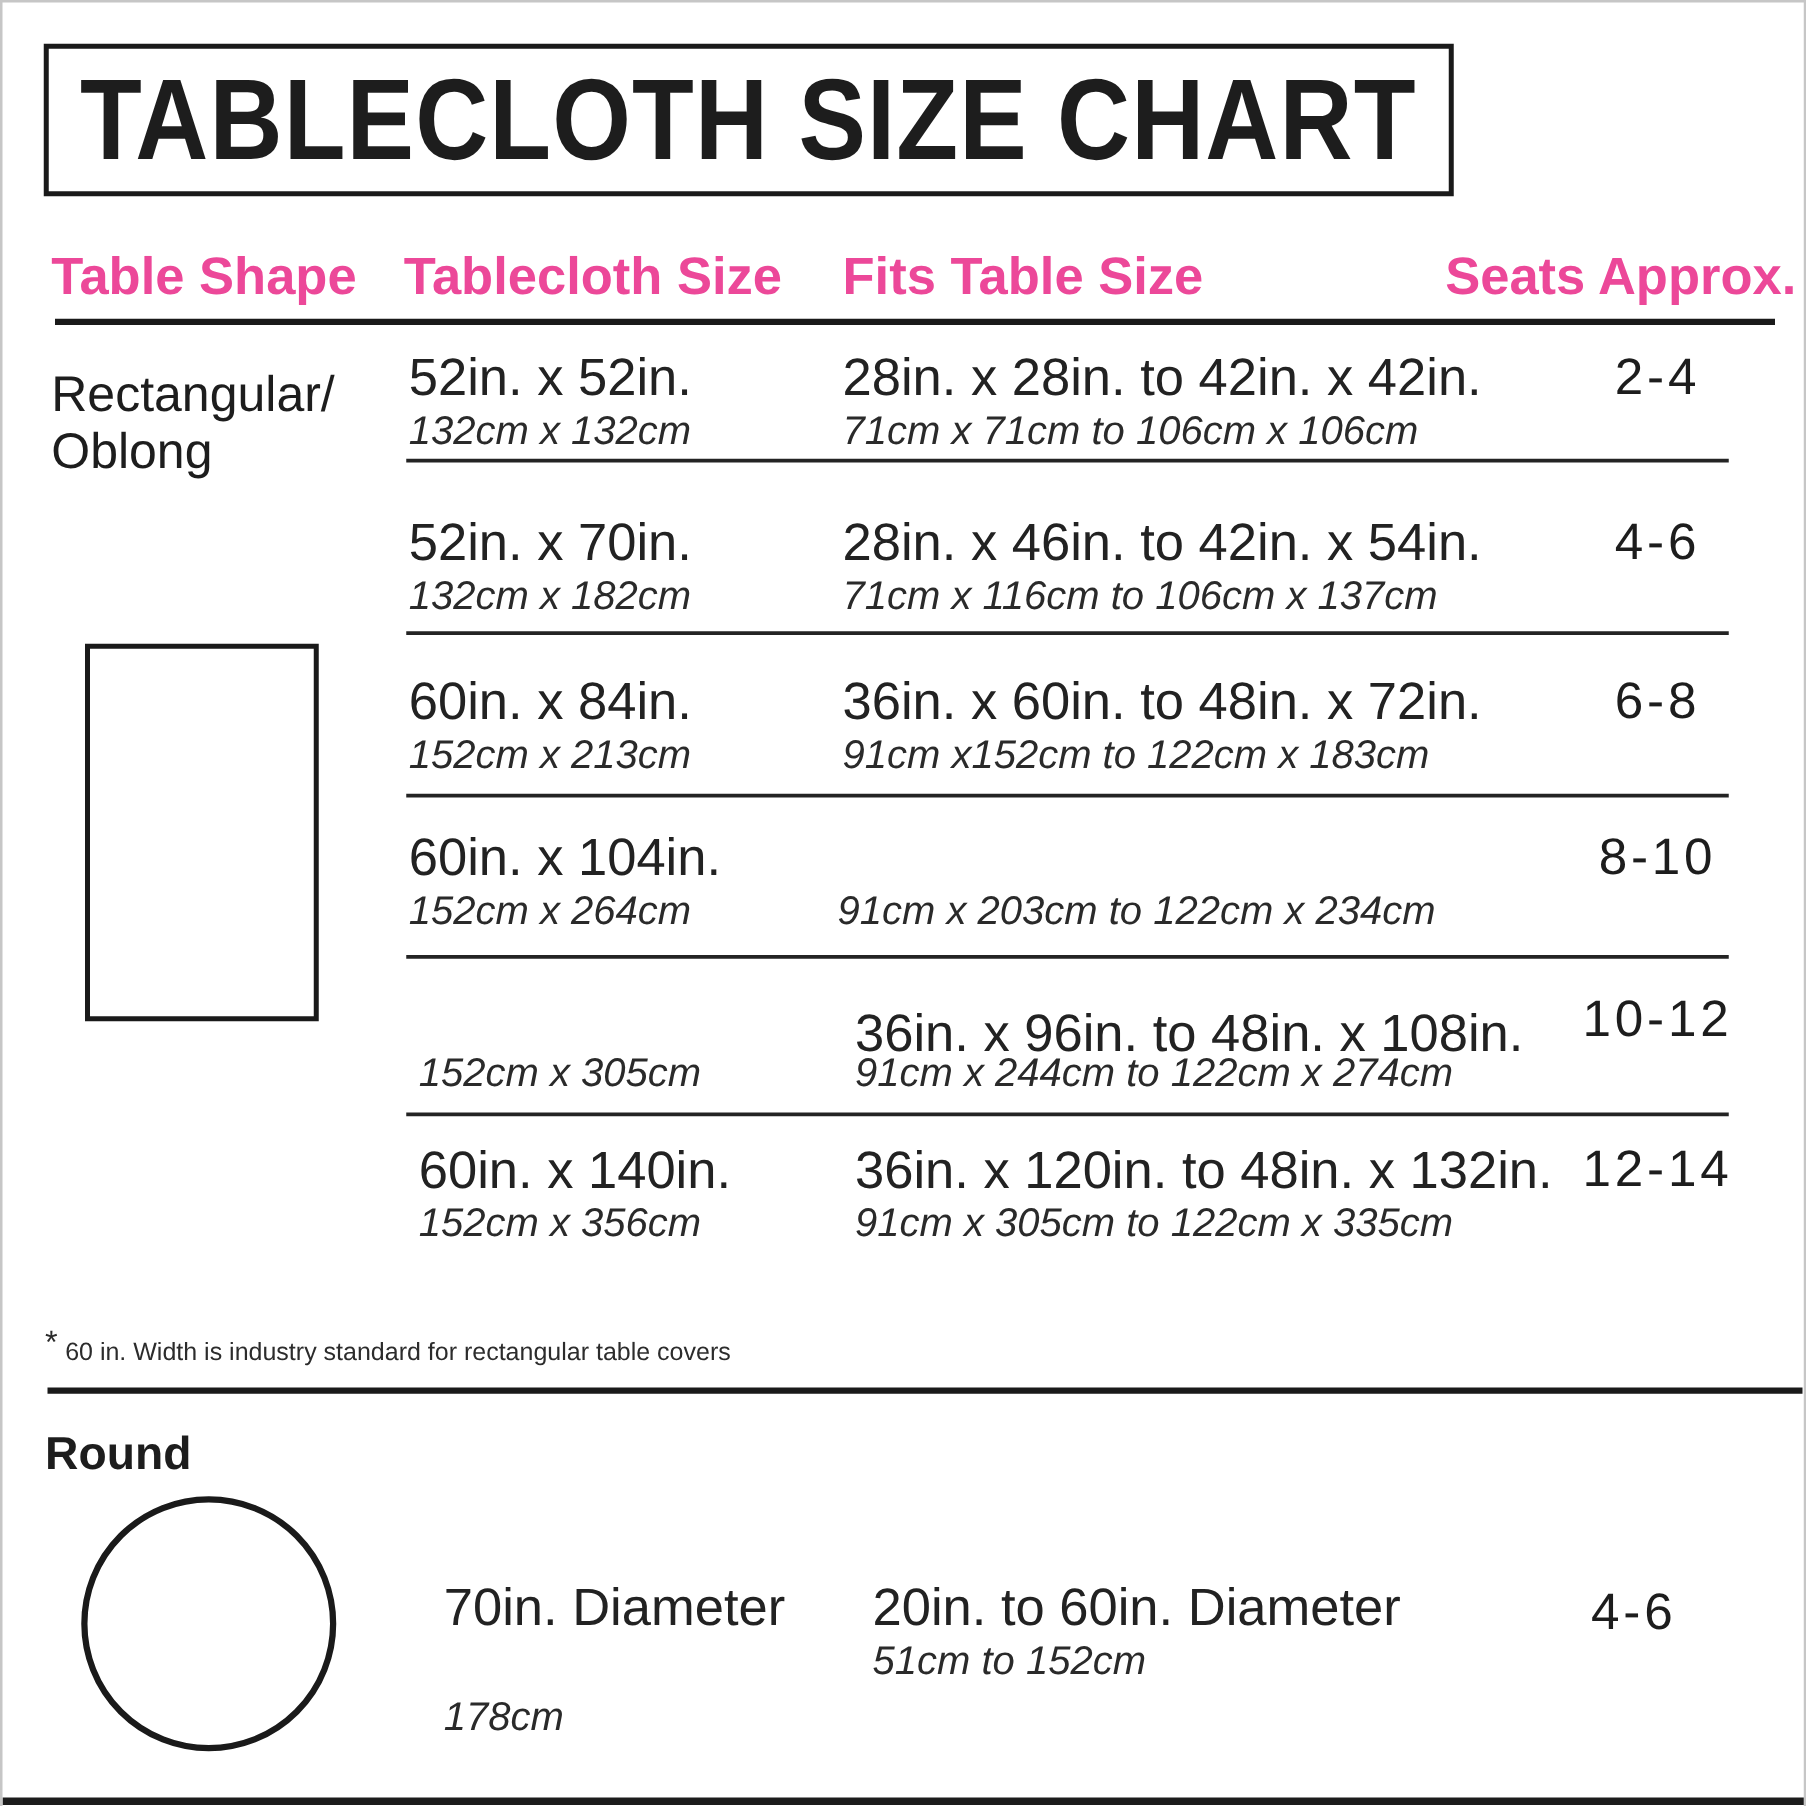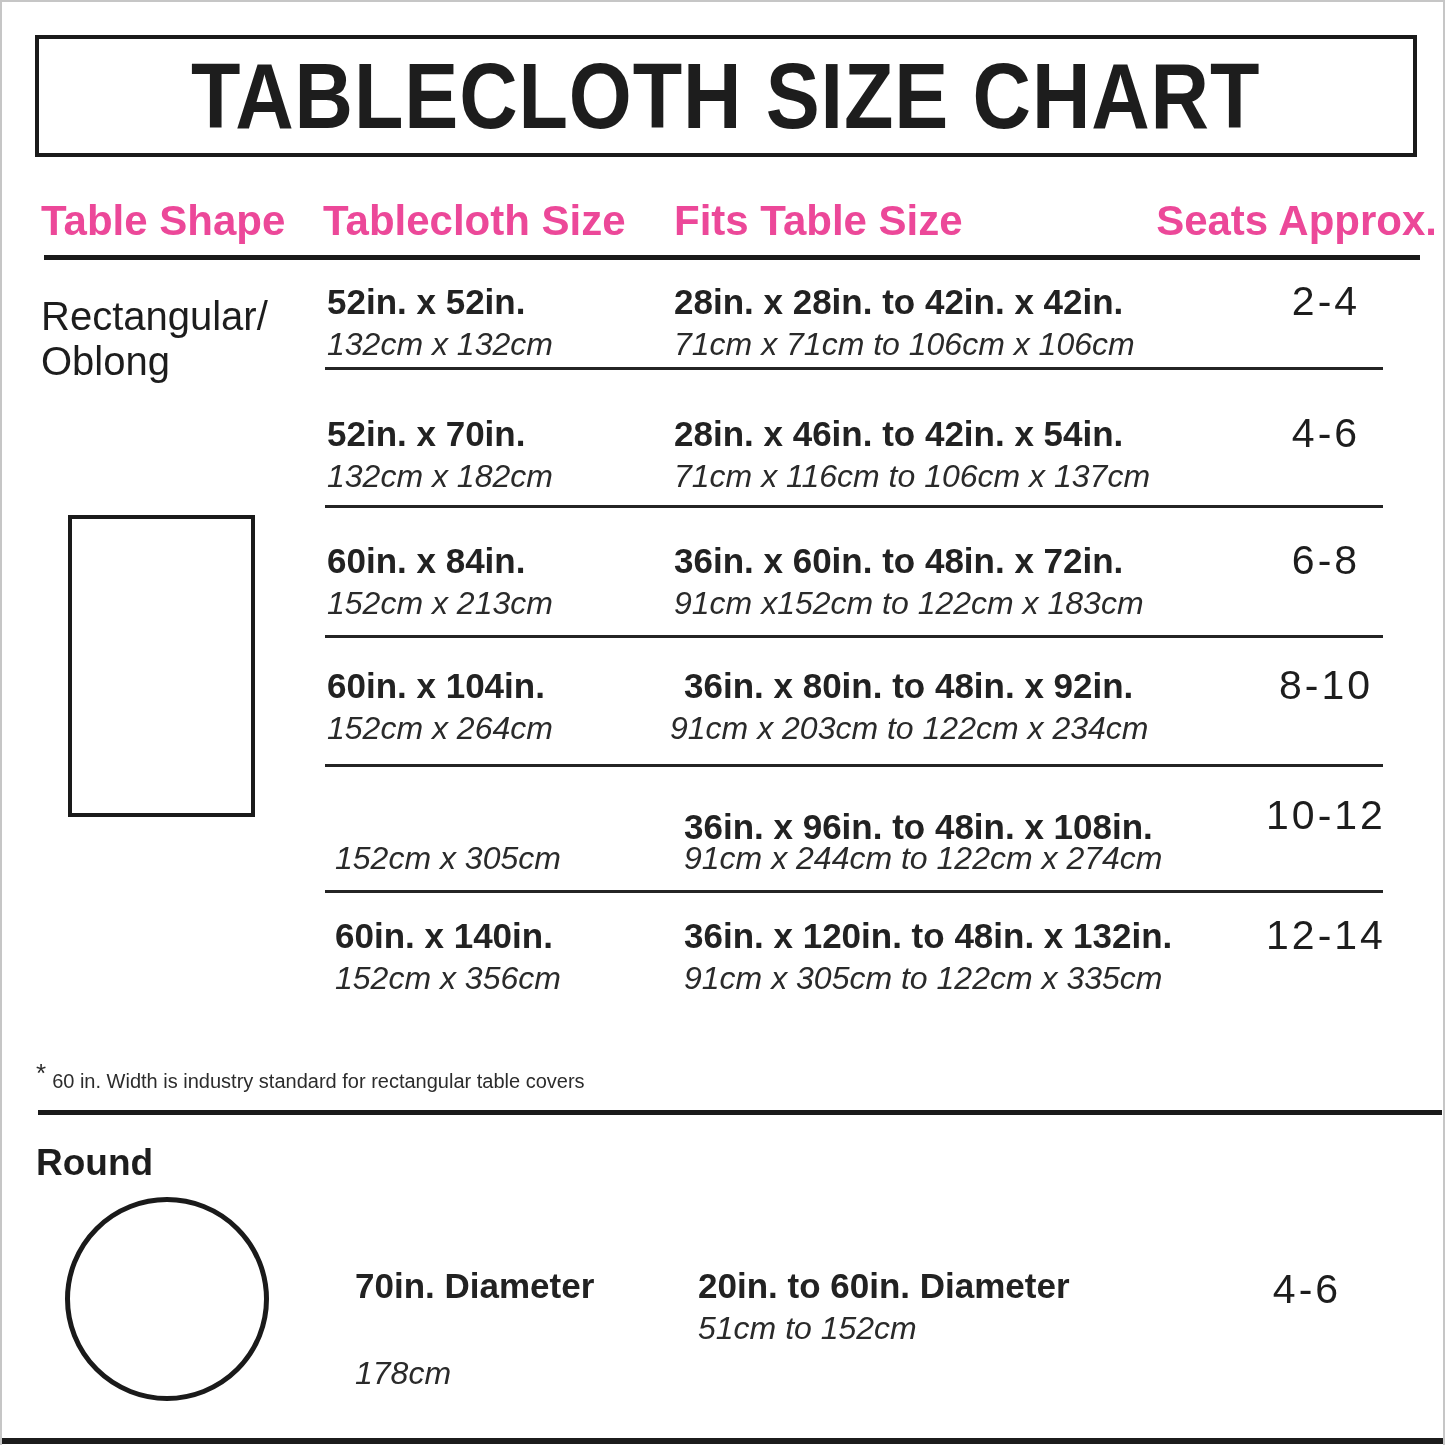--- a/index.html
+++ b/index.html
@@ -11,38 +11,38 @@
     color:#1e1e1e;
     overflow:hidden;
     border-top:2px solid #c6c6c6;
     border-left:2px solid #c6c6c6;
     border-right:2px solid #c6c6c6;
     box-sizing:border-box;
   }
   .abs{position:absolute;}
   
   .title-box{
-    left:33px;top:33px;width:1382px;height:122px;
+    left:33px;top:33px;width:1128px;height:122px;
     border:4px solid #1a1a1a;
     display:flex;align-items:center;justify-content:center;
     box-sizing:border-box;
   }
   .title-text{
     font-size:92px;font-weight:700;letter-spacing:1px;
     transform:scaleX(0.88);transform-origin:center;
     white-space:nowrap;color:#1d1d1d;
   }
   
   .col-header{
     top:195px;font-size:42px;font-weight:700;line-height:48px;
     white-space:nowrap;color:#ec4899;
   }
   .header-rule{left:42px;top:253px;width:1376px;height:5px;background:#1a1a1a;}
   
-  .in-line{font-size:35px;font-weight:700;line-height:44px;white-space:nowrap;color:#222;}
+  .in-line{font-size:42px;font-weight:400;line-height:44px;white-space:nowrap;color:#222;}
   .cm-line{font-size:32px;font-style:italic;font-weight:400;line-height:42px;white-space:nowrap;color:#2a2a2a;}
   .seats{
     width:160px;text-align:center;font-size:41px;font-weight:400;
     letter-spacing:3px;line-height:40px;color:#1d1d1d;white-space:nowrap;
   }
   .row-divider{left:323px;width:1058px;height:3px;background:#242424;}
   .shape-label{font-size:40px;font-weight:400;line-height:45px;color:#1d1d1d;white-space:nowrap;}
   .rect-shape{
     left:66px;top:513px;width:187px;height:302px;
     border:4px solid #1a1a1a;box-sizing:border-box;background:#ffffff;
@@ -95,21 +95,20 @@
 
   <div class="abs in-line" style="left:325px;top:537px;">60in. x 84in.</div>
   <div class="abs cm-line" style="left:325px;top:580px;">152cm x 213cm</div>
   <div class="abs in-line" style="left:672px;top:537px;">36in. x 60in. to 48in. x 72in.</div>
   <div class="abs cm-line" style="left:672px;top:580px;">91cm x152cm to 122cm x 183cm</div>
   <div class="abs seats" style="left:1244px;top:538px;">6-8</div>
   <div class="abs row-divider" style="top:633px;"></div>
 
   <div class="abs in-line" style="left:325px;top:662px;">60in. x 104in.</div>
   <div class="abs cm-line" style="left:325px;top:705px;">152cm x 264cm</div>
-  <div class="abs in-line" style="left:682px;top:662px;">36in. x 80in. to 48in. x 92in.</div>
   <div class="abs cm-line" style="left:668px;top:705px;">91cm x 203cm to 122cm x 234cm</div>
   <div class="abs seats" style="left:1244px;top:663px;">8-10</div>
   <div class="abs row-divider" style="top:762px;"></div>
 
   <div class="abs cm-line" style="left:333px;top:835px;">152cm x 305cm</div>
   <div class="abs in-line" style="left:682px;top:792px;margin-top:11px;">36in. x 96in. to 48in. x 108in.</div>
   <div class="abs cm-line" style="left:682px;top:835px;">91cm x 244cm to 122cm x 274cm</div>
   <div class="abs seats" style="left:1244px;top:793px;">10-12</div>
   <div class="abs row-divider" style="top:888px;"></div>
 

